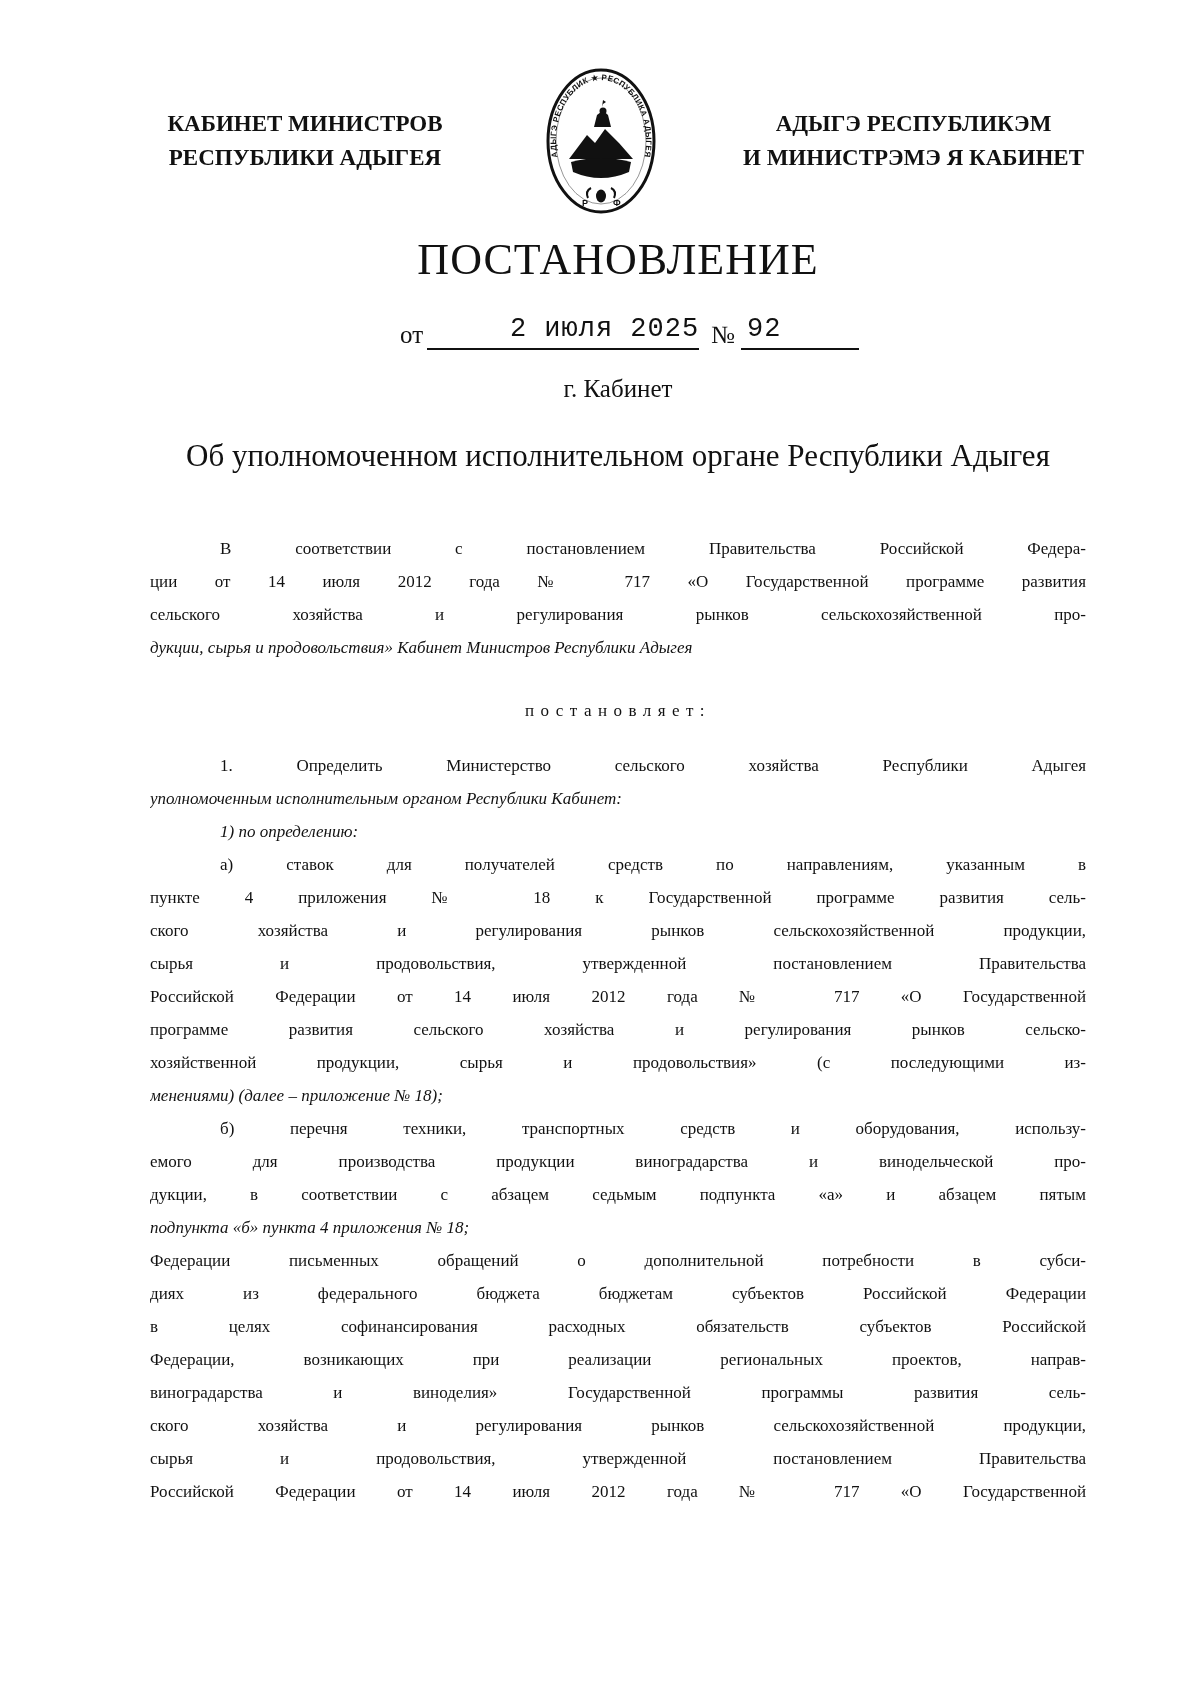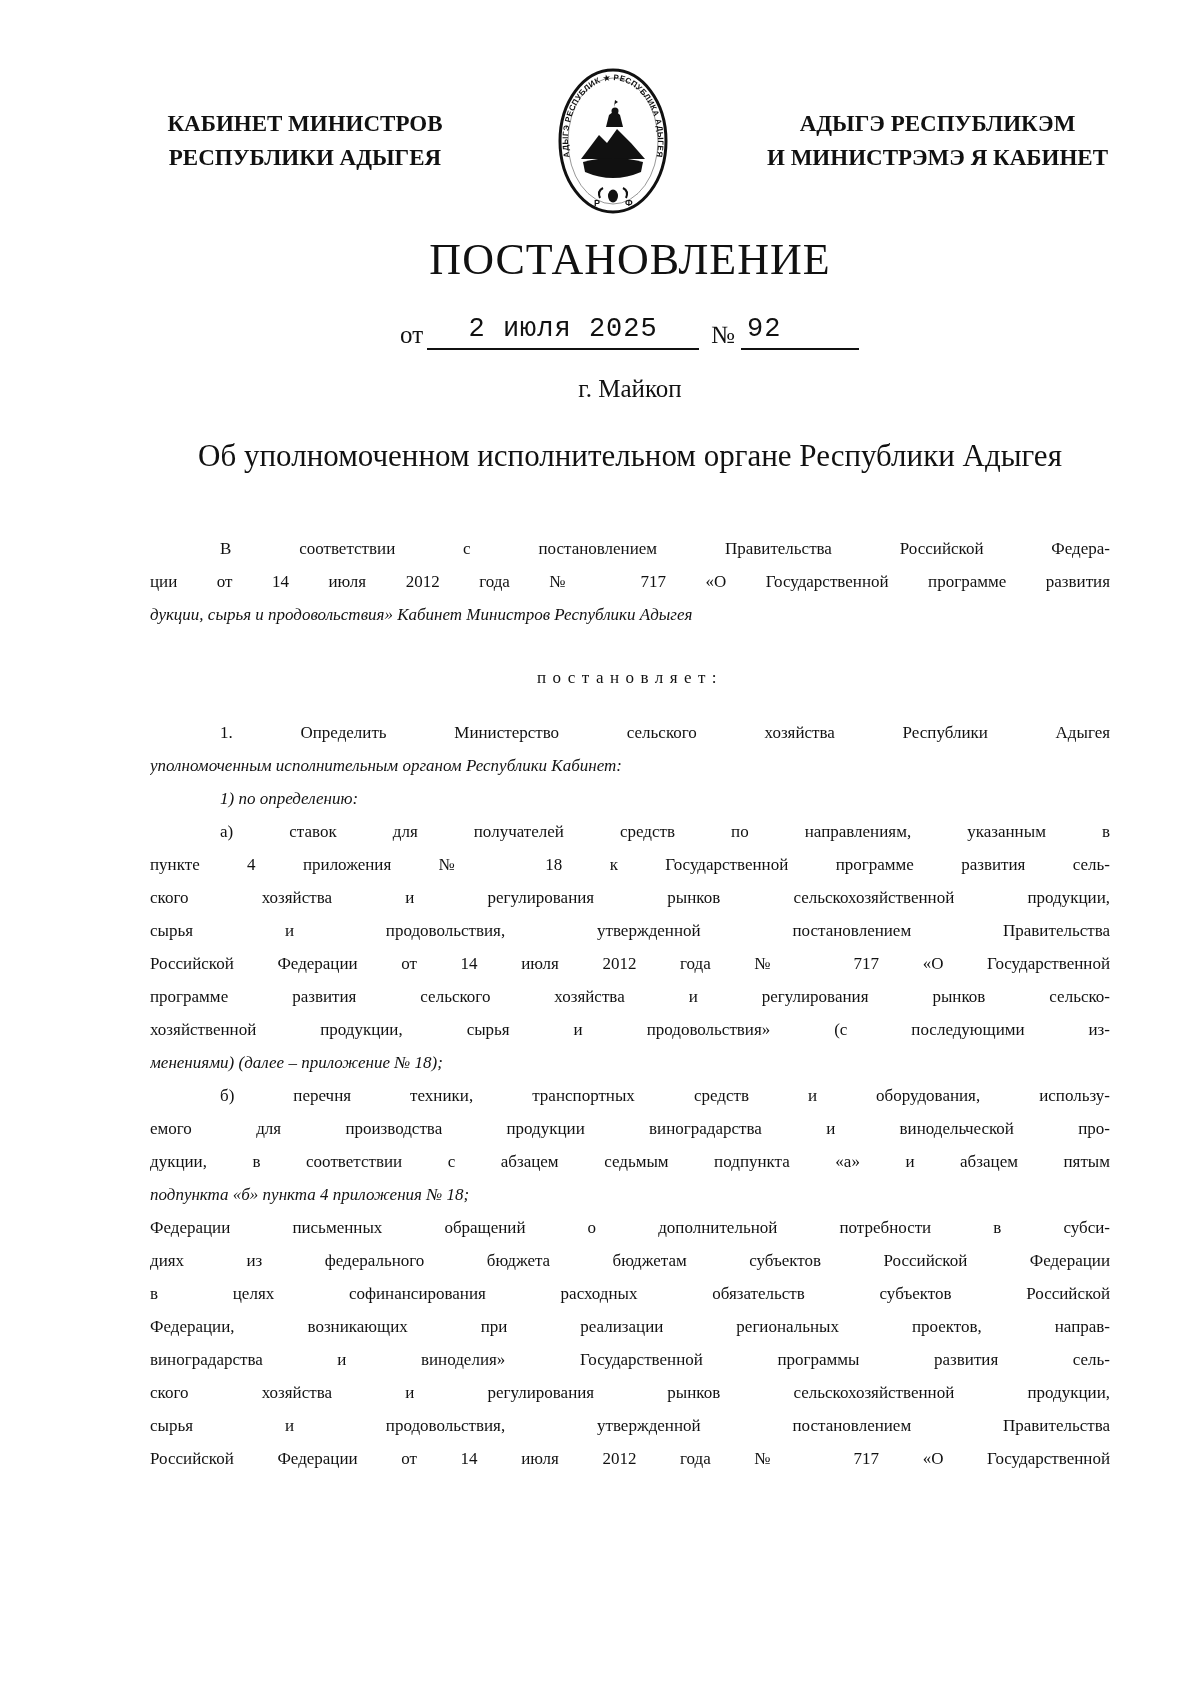--- a/index.html
+++ b/index.html
@@ -1,37 +1,37 @@
 <!DOCTYPE html>
 <html><head>
 <meta charset="utf-8">
 <style>
   html,body { margin:0; padding:0; background:#e8e8e8; }
   .page {
     position:relative; width:1200px; height:1704px; margin:0 auto;
     background:#ffffff; color:#111; overflow:hidden;
     font-family:"Liberation Serif", serif;
   }
-  .content { margin:0 90px 0 150px; }
+  .content { margin:0 114px 0 150px; }
 
   
   .header { margin-top:66px; height:150px; display:flex; align-items:center; }
   .org { font-weight:bold; font-size:23px; line-height:34px; text-align:center; white-space:nowrap; }
   .org-left  { width:310px; }
   .org-right { width:345px; }
   .emblem-wrap { flex:1; display:flex; justify-content:center; align-items:center; }
   .emblem-wrap svg { display:block; }
 
   
   .title { margin-top:16px; text-align:center; font-size:44px; line-height:56px; letter-spacing:1px; }
 
   .date-row { margin-top:14px; height:48px; display:flex; align-items:flex-end; padding-left:250px; font-size:25px; }
   .date-row .lbl { line-height:30px; }
   .blank { border-bottom:2px solid #111; display:flex; }
-  .blank-date { width:272px; justify-content:center; margin-left:4px; }
+  .blank-date { width:272px; justify-content:flex-end; margin-left:4px; }
   .blank-num  { width:112px; justify-content:flex-start; padding-left:6px; }
   .num-lbl { margin:0 6px 0 12px; }
   .fill-value {
     font-family:"Liberation Mono", monospace; font-size:27px; letter-spacing:1px;
     position:relative; top:-4px; white-space:nowrap; line-height:30px;
   }
 
   .city { margin-top:22px; text-align:center; font-size:25px; line-height:33px; }
   .subject { margin-top:34px; text-align:center; font-size:31px; line-height:33px; }
 
@@ -96,28 +96,29 @@
       <span class="lbl">от</span>
       <span class="blank blank-date">
         <span class="fill-value">2 июля 2025</span>
       </span>
       <span class="lbl num-lbl">№</span>
       <span class="blank blank-num">
         <span class="fill-value">92</span>
       </span>
     </div>
 
-    <div class="city">г. Майкоп</div>
+    <div class="city">г. Кабинет</div>
 
     <div class="subject">Об уполномоченном исполнительном органе Республики Адыгея</div>
 
     <div class="body-block">
         <div class="par">
           <div class="line first">В соответствии с постановлением Правительства Российской Федера-</div>
           <div class="line">ции от 14 июля 2012 года № 717 «О Государственной программе развития</div>
+          <div class="line">сельского хозяйства и регулирования рынков сельскохозяйственной про-</div>
           <div class="line last">дукции, сырья и продовольствия» Кабинет Министров Республики Адыгея</div>
         </div>
         <div class="verb">постановляет:</div>
         <div class="par">
           <div class="line first">1. Определить Министерство сельского хозяйства Республики Адыгея</div>
           <div class="line last">уполномоченным исполнительным органом Республики Кабинет:</div>
         </div>
         <div class="par">
           <div class="line first last">1) по определению:</div>
         </div>

